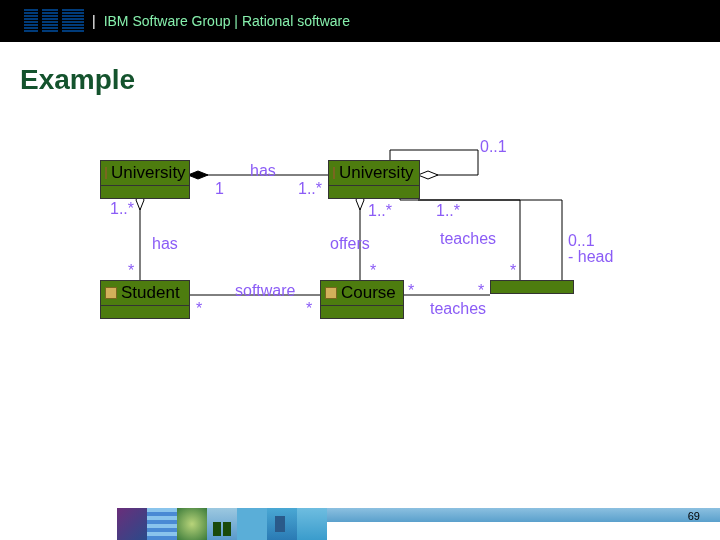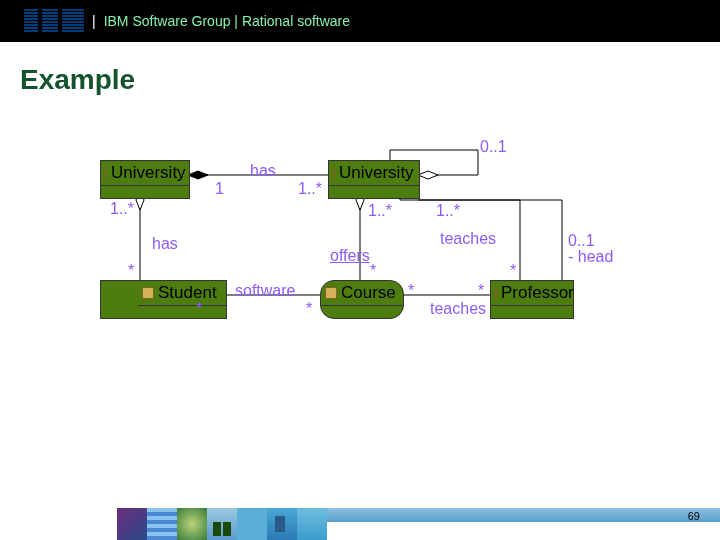--- a/index.html
+++ b/index.html
@@ -198,56 +198,52 @@
   </div>
 
   <div class="class-box" style="left:248px; top:20px; width:90px;">
     <div class="class-title">
         <span class="class-icon"></span>
         <span>University</span>
       </div>
     <div class="class-body"></div>
   </div>
 
-  <div class="class-box" style="left:20px; top:140px; width:88px;padding-left:37px;">
+  <div class="class-box" style="left:20px; top:140px; width:88px;">
     <div class="class-title">
         <span class="class-icon"></span>
         <span>Student</span>
       </div>
     <div class="class-body"></div>
   </div>
 
-  <div class="class-box" style="left:240px; top:140px; width:82px;border-radius:14px;">
+  <div class="class-box" style="left:240px; top:140px; width:82px;">
     <div class="class-title">
         <span class="class-icon"></span>
         <span>Course</span>
       </div>
     <div class="class-body"></div>
   </div>
 
   <div class="class-box" style="left:410px; top:140px; width:82px;">
-    <div class="class-title">
-        <span class="class-icon"></span>
-        <span>Professor</span>
-      </div>
     <div class="class-body"></div>
   </div>
 
   <span class="lbl" style="left:170px; top:22px;">has</span>
   <span class="lbl" style="left:135px; top:40px;">1</span>
   <span class="lbl" style="left:218px; top:40px;">1..*</span>
 
   <span class="lbl" style="left:400px; top:-2px;">0..1</span>
 
   <span class="lbl" style="left:30px; top:60px;">1..*</span>
   <span class="lbl" style="left:72px; top:95px;">has</span>
   <span class="lbl" style="left:48px; top:122px;">*</span>
 
   <span class="lbl" style="left:288px; top:62px;">1..*</span>
-  <span class="lbl" style="left:250px; top:107px;text-decoration:underline;">offers</span>
+  <span class="lbl" style="left:250px; top:95px;">offers</span>
   <span class="lbl" style="left:290px; top:122px;">*</span>
 
   <span class="lbl" style="left:356px; top:62px;">1..*</span>
   <span class="lbl" style="left:360px; top:90px;">teaches</span>
   <span class="lbl" style="left:430px; top:122px;">*</span>
   <span class="lbl" style="left:488px; top:92px;">0..1</span>
   <span class="lbl" style="left:488px; top:108px;">- head</span>
 
   <span class="lbl" style="left:155px; top:142px;">software</span>
   <span class="lbl" style="left:116px; top:160px;">*</span>

